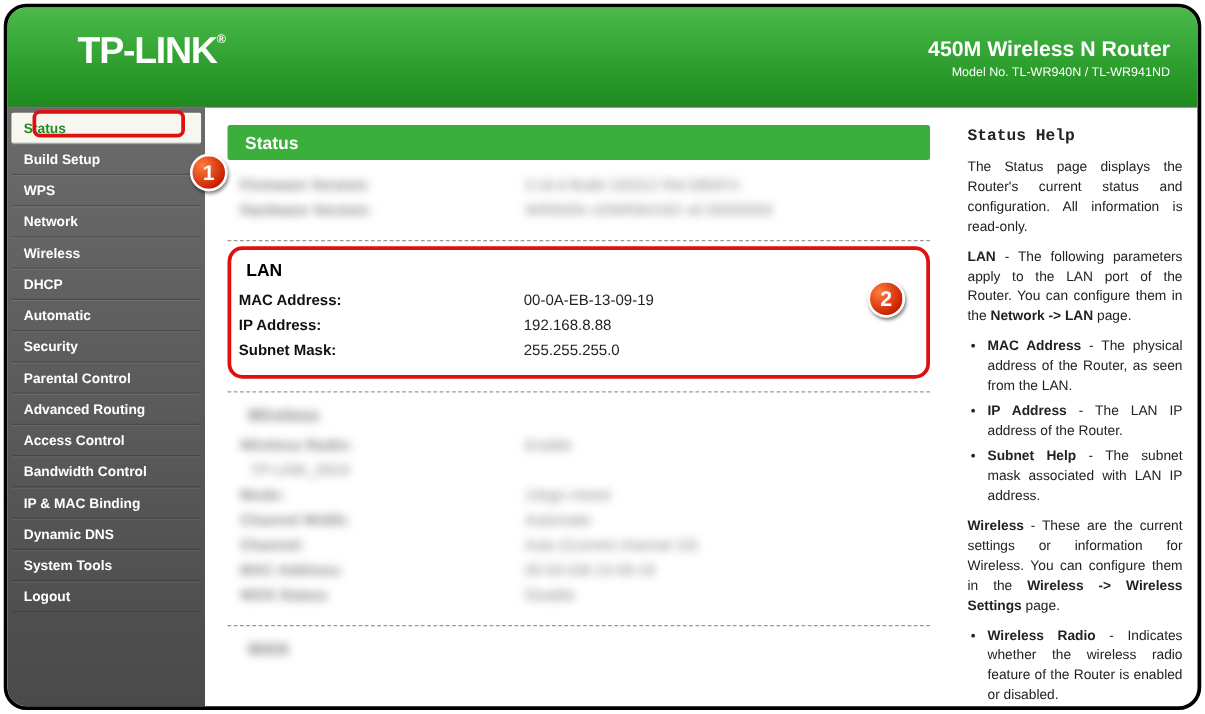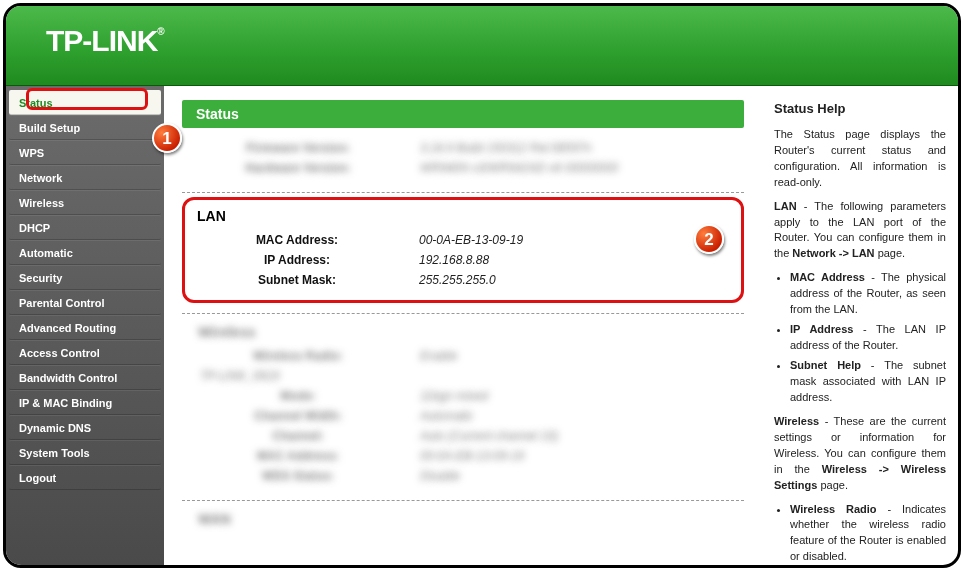--- a/index.html
+++ b/index.html
@@ -1,57 +1,61 @@
 <!DOCTYPE html>
 <html><head>
 <meta charset="utf-8">
 <style>
   * { box-sizing: border-box; margin: 0; padding: 0; }
   body { font-family: Arial, Helvetica, sans-serif; font-size: 12px; background: #fff; width: 964px; height: 571px; overflow: hidden; position: relative; }
   .frame { border: 3px solid #000; border-radius: 18px; width: 958px; height: 565px; margin: 3px; overflow: hidden; position: relative; background: #fff; }
   .header { background: #37a537; background: linear-gradient(#4bb94b, #2d9f2d 60%, #1f8a1f); height: 80px; border-bottom: 1px solid #0a5a0a; position: relative; color: #fff; }
-  .header .inner { padding: 18px 22px 0 40px; display: flex; justify-content: space-between; align-items: flex-start; }
+  .header .inner { padding: 18px 22px 0 56px; display: flex; justify-content: space-between; align-items: flex-start; }
   .logo { font-family: "Arial Black", Arial, sans-serif; font-size: 30px; font-weight: 900; letter-spacing: -1px; color: #fff; }
   .logo sup { font-size: 10px; vertical-align: top; top: 2px; position: relative; }
   .prod { text-align: right; padding-top: 6px; }
   .prod-title { font-size: 17px; font-weight: 700; }
   .prod-model { font-size: 10px; margin-top: 3px; }
   .body { display: flex; height: calc(100% - 80px); }
   .sidebar { width: 158px; background: linear-gradient(#6b6b6b, #4a4a4a); padding: 4px 3px; }
   .nav-item { display: block; color: #fff; font-weight: 700; font-size: 11px; padding: 5.5px 10px; border-radius: 2px; cursor: pointer; border-bottom: 1px solid rgba(0,0,0,0.2); border-top: 1px solid rgba(255,255,255,0.08); }
   .nav-item.selected { background: #f7f7f0; color: #1f8a1f; border-radius: 2px; }
   .main { flex: 1; padding: 14px 18px 0 18px; overflow: hidden; position: relative; }
   .section-bar { background: #3cae3c; color: #fff; font-weight: 700; font-size: 14px; padding: 6px 14px; border-radius: 2px; }
   .info-block { padding: 10px 10px 14px 10px; border-bottom: 1px dashed #999; }
   .info-block.noborder { border-bottom: none; }
   .row { display: flex; padding: 3px 0; font-size: 12px; }
-  .row .label { width: 220px; text-align: center; font-weight: 700; color: #111; padding-right: 8px; }
-  .row .value { flex: 1; color: #222; padding-left: 8px; font-style: italic; }
+  .row .label { width: 220px; text-align: left; font-weight: 700; color: #111; padding-right: 8px; }
+  .row .value { flex: 1; color: #222; padding-left: 8px; }
   .blurred .label, .blurred .value, .blurred .sect-title { color: transparent !important; text-shadow: 0 0 7px rgba(30,30,30,0.55); }
   .sect-title { font-weight: 700; font-size: 14px; padding: 0 6px 6px 6px; color: #000; }
   .lan-highlight { border: 3px solid #d11; border-radius: 12px; padding: 8px 6px 10px; margin: 4px 0 10px; }
   .right { width: 196px; padding: 14px 12px 0 12px; font-size: 11px; color: #222; line-height: 1.45; overflow: hidden; }
-  .right h3 { font-size: 13px; margin-bottom: 8px; }
+  .right h3 { font-size: 13px; margin-bottom: 8px; font-family: Liberation Mono, monospace; }
   .right p { margin-bottom: 8px; text-align: justify; }
   .right ul { margin-left: 16px; margin-bottom: 8px; }
   .right li { margin-bottom: 4px; text-align: justify; }
   .right strong { font-weight: 700; }
   .callout { position: absolute; width: 30px; height: 30px; border-radius: 50%; background: radial-gradient(circle at 30% 30%, #ff7d3c, #c81d00 75%); border: 2px solid #fff; box-shadow: 1px 2px 3px rgba(0,0,0,0.5); color: #fff; font-size: 17px; font-weight: 700; text-align: center; line-height: 28px; z-index: 50; }
   .c1 { top: 117px; left: 146px; }
   .c2 { top: 218px; left: 688px; }
   .status-outline { position: absolute; border: 3px solid #d11; border-radius: 6px; top: 82px; left: 20px; width: 122px; height: 22px; z-index: 40; pointer-events: none; }
   hr.dashed { border: none; border-top: 1px dashed #999; margin: 0; }
 </style>
 </head>
 <body>
 
 <div class="frame">
   <div class="header">
     <div class="inner">
       <div class="logo"><span>TP-LINK</span><sup>®</sup></div>
+      <div class="prod">
+        <div class="prod-title">450M Wireless N Router</div>
+        <div class="prod-model">Model No. TL-WR940N / TL-WR941ND</div>
+      </div>
     </div>
   </div>
 
   <div class="body">
     <div class="sidebar" id="sidebar">
         <a class="nav-item selected">Status</a>
         <a class="nav-item">Build Setup</a>
         <a class="nav-item">WPS</a>
         <a class="nav-item">Network</a>
         <a class="nav-item">Wireless</a>

